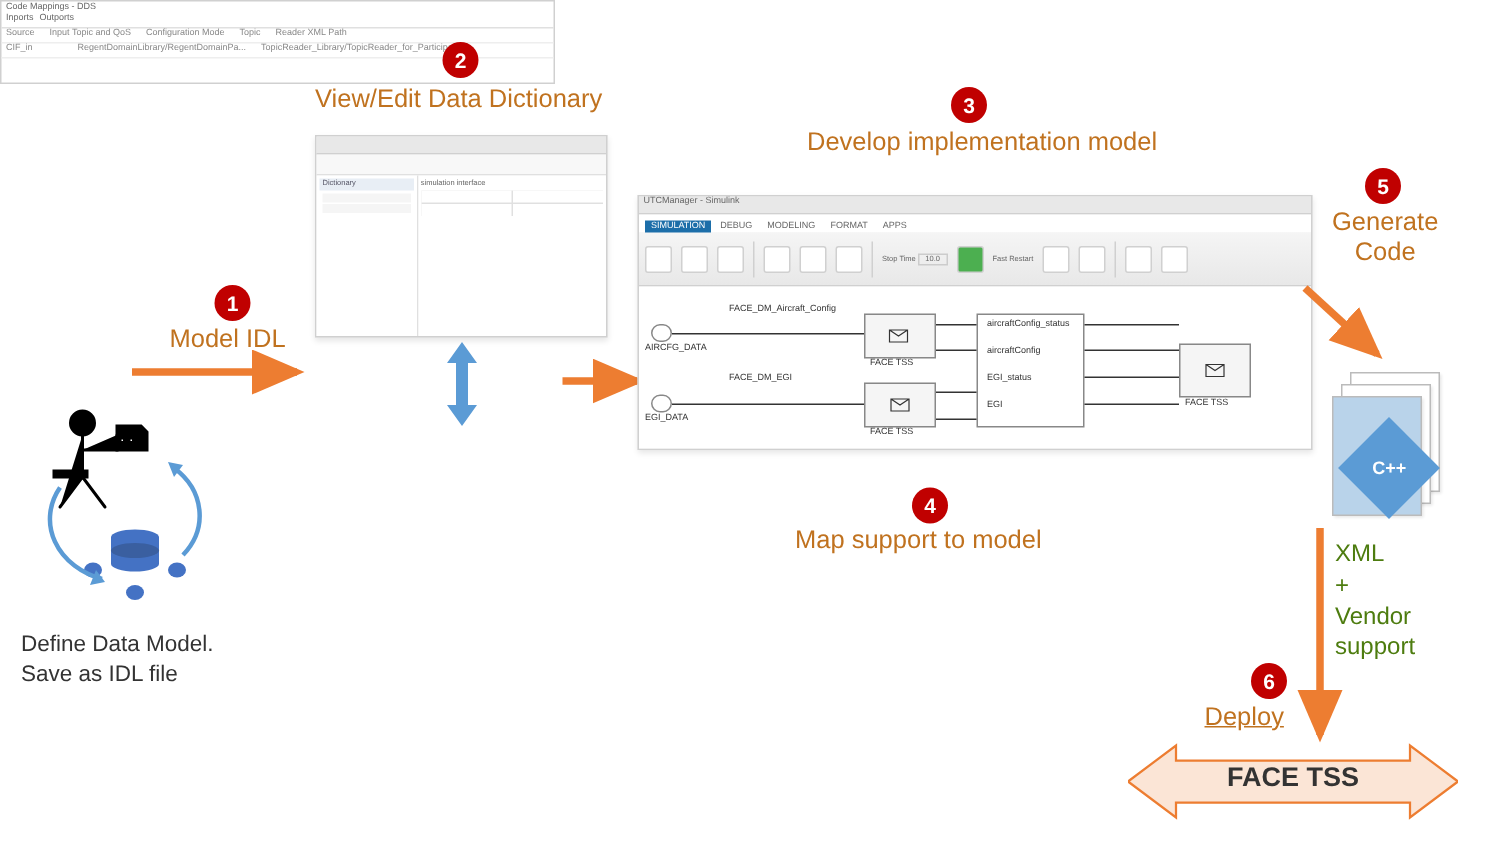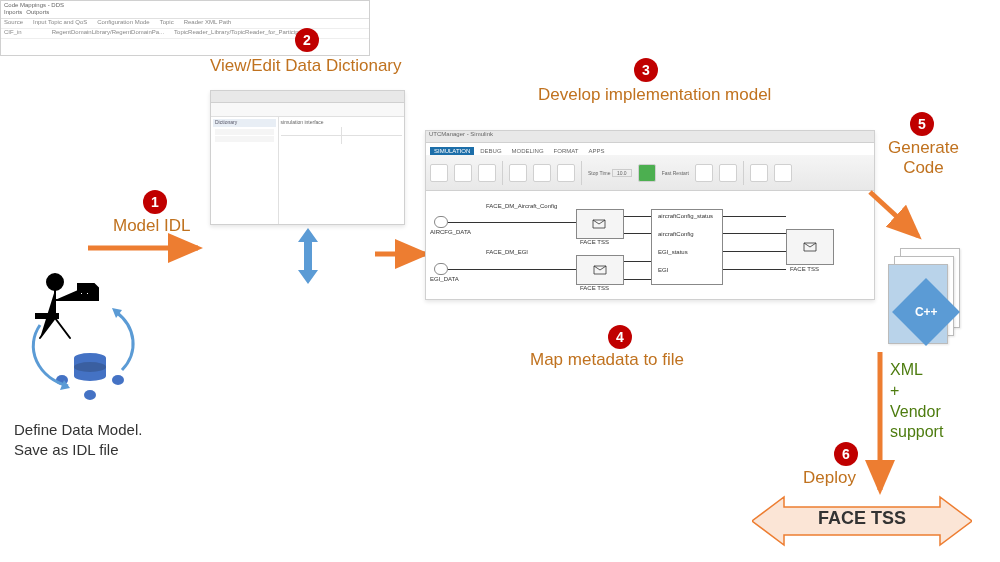--- a/index.html
+++ b/index.html
@@ -87,24 +87,24 @@
   <div class="step-badge" style="left:910px; top:112px;">
       <span>5</span>
     </div>
   <div class="step-badge" style="left:834px; top:442px;">
       <span>6</span>
     </div>
 
   <div class="step-label" style="left:113px; top:216px;">Model IDL</div>
   <div class="step-label" style="left:538px; top:85px;">Develop implementation model</div>
   <div class="step-label" style="left:210px; top:56px;">View/Edit Data Dictionary</div>
-  <div class="step-label" style="left:530px; top:350px;">Map metadata to file</div>
+  <div class="step-label" style="left:530px; top:350px;">Map support to model</div>
   <div class="step-label" style="left:888px; top:138px; white-space:pre; text-align:center; line-height:1.2;">Generate
 Code</div>
-  <div class="step-label" style="left:803px; top:468px;">Deploy</div>
+  <div class="step-label" style="left:803px; top:468px;text-decoration:underline;">Deploy</div>
 
   <div class="define-model">
     <svg viewBox="0 0 120 140">
       <g stroke="#000" stroke-width="2" fill="#000">
         <circle cx="35" cy="12" r="8"></circle>
         <path d="M35 20 L35 48 L20 68 M35 48 L50 68 M35 30 L58 30 L58 20" stroke-linecap="round"></path>
         <rect x="16" y="44" width="22" height="4"></rect>
         <path d="M58 14 L74 14 L78 18 L78 30 L58 30 Z" fill="#000"></path>
         <rect x="60" y="22" width="3" height="3" fill="#fff"></rect>
         <rect x="66" y="22" width="3" height="3" fill="#fff"></rect>

